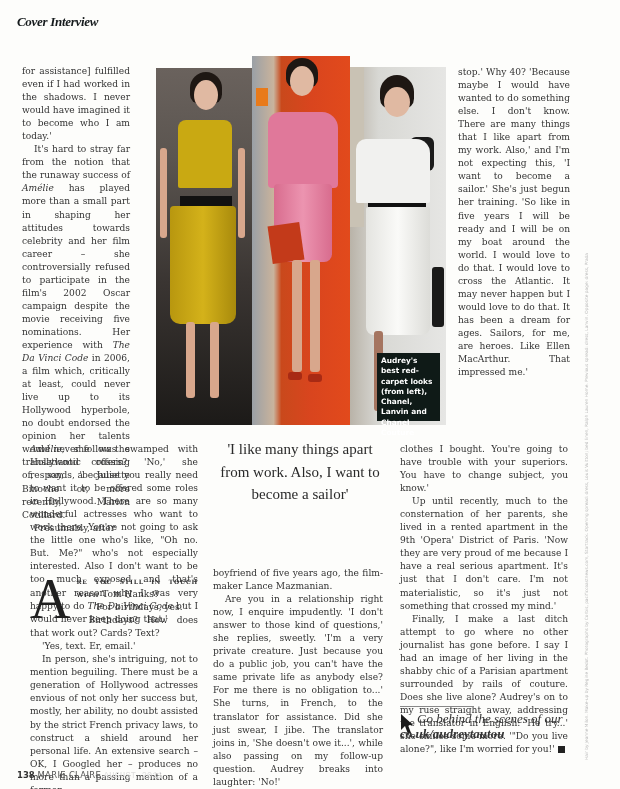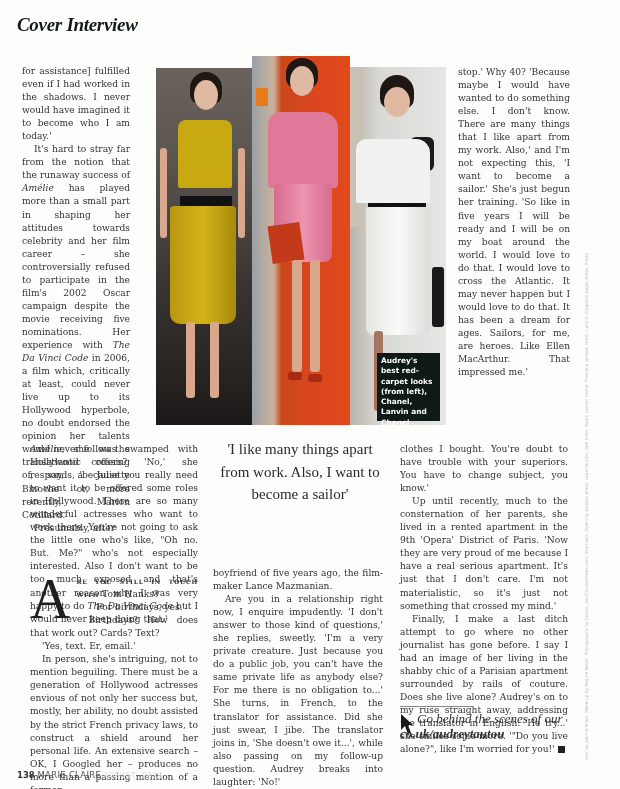--- a/index.html
+++ b/index.html
@@ -3,21 +3,21 @@
 <meta charset="utf-8">
 <style>
   html, body { margin:0; padding:0; }
   body {
     width:620px; height:789px; background:#fdfdfb; position:relative; overflow:hidden;
     font-family:"DejaVu Serif", "Liberation Serif", serif; color:#2b2b2b;
   }
   .section-title {
     position:absolute; left:17px; top:14px;
     font-family:"Liberation Serif", serif; font-style:italic; font-weight:bold;
-    font-size:19px; color:#151a1c; letter-spacing:-0.3px;
+    font-size:13px; color:#151a1c; letter-spacing:-0.3px;
   }
   .col {
     position:absolute; font-size:9.1px; line-height:13.05px; color:#333;
     text-align:justify;
   }
   .col p { margin:0; text-indent:12px; }
   .col p.noindent { text-indent:0; }
   .col i, .col em { font-style:italic; }
   #col1 { left:22px; top:65px; width:108px; }
   #col1-wide { left:30px; top:443px; width:168px; }
@@ -144,21 +144,21 @@
   <p class="noindent">boyfriend of five years ago, the film-maker Lance Mazmanian.</p>
   <p>Are you in a relationship right now, I enquire impudently. 'I don't answer to those kind of questions,' she replies, sweetly. 'I'm a very private creature. Just because you do a public job, you can't have the same private life as anybody else? For me there is no obligation to...' She turns, in French, to the translator for assistance. Did she just swear, I jibe. The translator joins in, 'She doesn't owe it...', while also passing on my follow-up question. Audrey breaks into laughter: 'No!'</p>
   <p>When pressed, she reveals that the idea of remaining an actress the rest of her life holds little appeal. 'No, no, no,' is her reaction. 'A few years ago I thought at 40 I'd</p>
 </div>
 
 <div id="col3" class="col">
   <p class="noindent">stop.' Why 40? 'Because maybe I would have wanted to do something else. I don't know. There are many things that I like apart from my work. Also,' and I'm not expecting this, 'I want to become a sailor.' She's just begun her training. 'So like in five years I will be ready and I will be on my boat around the world. I would love to do that. I would love to cross the Atlantic. It may never happen but I would love to do that. It has been a dream for ages. Sailors, for me, are heroes. Like Ellen MacArthur. That impressed me.'</p>
 </div>
 
 <div id="col3-wide" class="col">
-  <p class="noindent">clothes I bought. You're doubt to have trouble with your superiors. You have to change subject, you know.'</p>
+  <p class="noindent">clothes I bought. You're going to have trouble with your superiors. You have to change subject, you know.'</p>
   <p>Up until recently, much to the consternation of her parents, she lived in a rented apartment in the 9th 'Opera' District of Paris. 'Now they are very proud of me because I have a real serious apartment. It's just that I don't care. I'm not materialistic, so it's just not something that crossed my mind.'</p>
   <p><span>Finally, I make a last ditch attempt to go where no other journalist has gone before. I say I had an image of her living in the shabby chic of a Parisian apartment surrounded by rails of couture. Does she live alone? Audrey's on to my ruse straight away, addressing the translator in English: 'He try...' she smiles some more. '"Do you live alone?", like I'm worried for you!'</span> <span style="display:inline-block;width:7px;height:7px;background:#222;vertical-align:-1px;"></span></p>
 </div>
 
 <div class="rule"></div>
 <svg class="arrow-icon" viewBox="0 0 14 22">
   <path d="M1 1 L13 12 L8 12 L11 20 L8 21 L5 13 L1 17 Z" fill="#1a1a1a"></path>
 </svg>
 <div class="promo">
   <span class="indent">Go behind the scenes of our</span>

